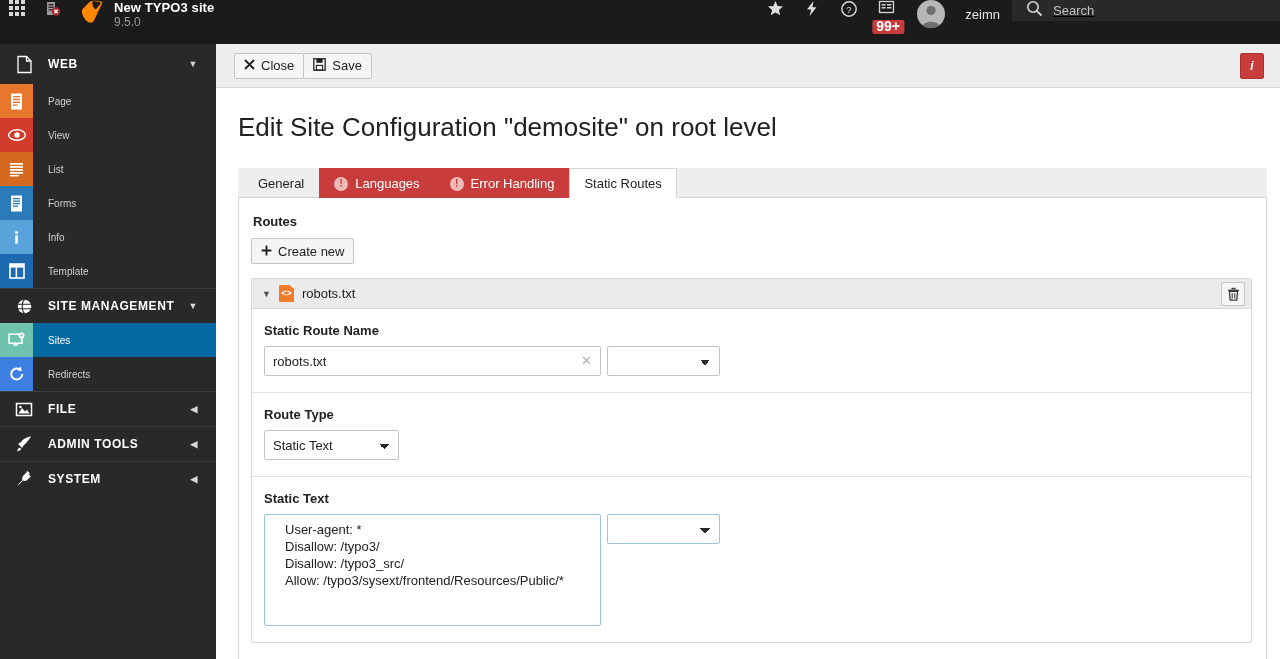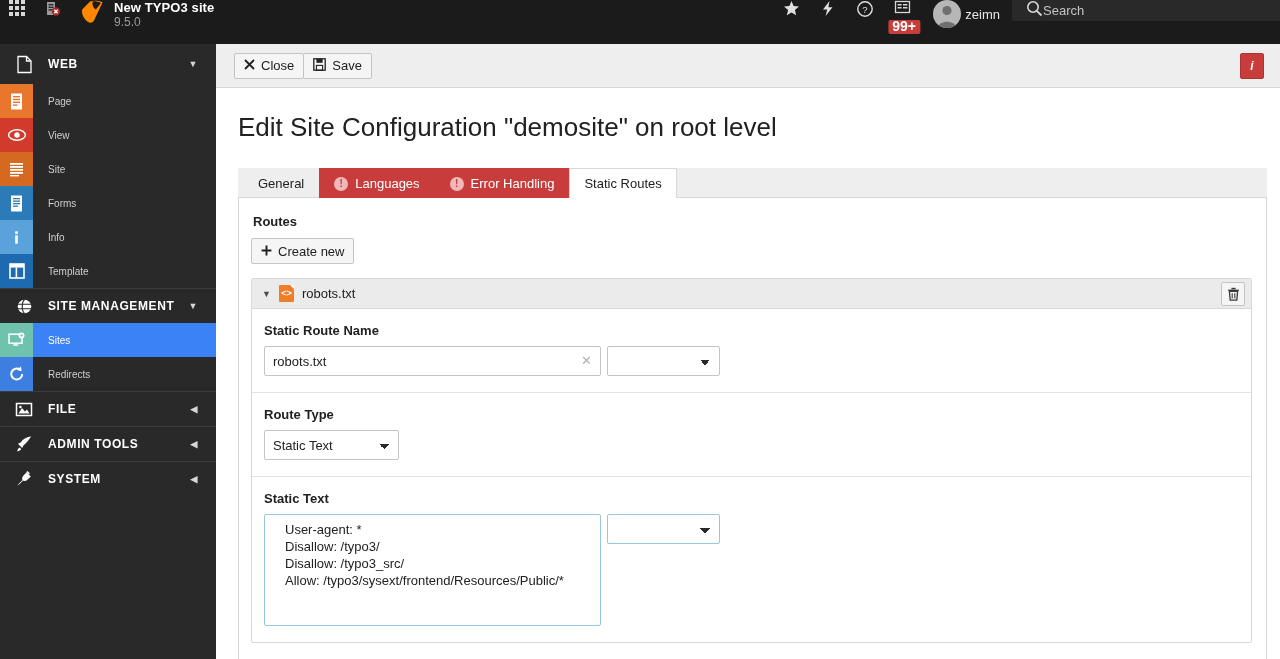--- a/index.html
+++ b/index.html
@@ -34,50 +34,50 @@
   .tb-spacer { flex: 1; }
   .tb-item {
     display: flex; align-items: center; justify-content: center;
     color: #d7d7d7; cursor: pointer; position: relative; padding: 0 10px;
   }
   .tb-badge {
     position: absolute; left: 50%; transform: translateX(-46%); top: 20px;
     background: #c83c3c; color: #fff; font-size: 14px; font-weight: bold;
     padding: 1px 4px 2px; border-radius: 2px; line-height: 11px; white-space: nowrap;
   }
-  .tb-user { display: flex; align-items: center; gap: 4px; padding: 0 12px; cursor: pointer; }
+  .tb-user { display: flex; align-items: center; gap: 20px; padding: 0 12px; cursor: pointer; }
   .avatar {
     width: 28px; height: 28px; border-radius: 50%; background: #b7b7b7;
     display: flex; align-items: flex-end; justify-content: center; overflow: hidden;
   }
   .tb-user .uname { color: #e6e6e6; font-size: 13px; }
   .tb-search {
-    background: #292929; display: flex; align-items: center; 
-    padding: 0 16px 0 14px; min-width: 268px; cursor: text;
+    background: #292929; display: flex; align-items: center; gap: 10px;
+    padding: 0 16px 0 14px; min-width: 268px; cursor: text; text-decoration: underline;
   }
   .tb-search .sph { color: #c3c3c3; font-size: 13px; }
 
   
   .sidebar {
     position: absolute; top: 44px; left: 0; width: 216px; height: 615px;
     background: #292929; overflow: hidden;
   }
   .sb-section {
     height: 34px; display: flex; align-items: center; color: #fff;
     font-size: 12px; font-weight: bold; letter-spacing: .6px;
     padding-left: 0; cursor: pointer; position: relative;
   }
   .sb-section.first { height: 40px; }
   .sb-secicon { width: 48px; display: flex; align-items: center; justify-content: center; }
   .sb-caret { position: absolute; right: 18px; font-size: 9px; color: #d7d7d7; }
   .sb-divider { height: 1px; background: #3c3c3c; margin: 0; }
   .sb-item {
     height: 34px; display: flex; align-items: stretch; cursor: pointer; color: #cfcfcf;
   }
-  .sb-item.active { background: #3b82f6; color: #fff; }
+  .sb-item.active { background: #0369a1; color: #fff; }
   .sb-tile {
     width: 33px; min-width: 33px; display: flex; align-items: center; justify-content: center;
   }
   .sb-tile .tile {
     width: 33px; height: 34px; display: flex; align-items: center; justify-content: center;
   }
   .sb-label { display: flex; align-items: center; font-size: 10px; padding-left: 15px; }
 
   
   .content {
@@ -334,21 +334,21 @@
         <span class="tile" style="background:#d4691f">
           <svg width="17" height="17" viewBox="0 0 17 17">
             <rect x="2" y="2" width="13" height="1.8" fill="#fff"></rect>
             <rect x="2" y="5" width="13" height="1.8" fill="#fff"></rect>
             <rect x="2" y="8" width="13" height="1.8" fill="#fff"></rect>
             <rect x="2" y="11" width="13" height="1.8" fill="#fff"></rect>
             <rect x="2" y="14" width="9" height="1.4" fill="#fff"></rect>
           </svg>
         </span>
       </span>
-      <span class="sb-label">Site</span>
+      <span class="sb-label">List</span>
     </div>
 
     <div class="sb-item">
       <span class="sb-tile">
         <span class="tile" style="background:#2a7bb8">
           <svg width="17" height="19" viewBox="0 0 17 19">
             <rect x="3" y="1.5" width="11" height="16" fill="#fff"></rect>
             <rect x="5" y="4" width="7" height="1.3" fill="#2a7bb8"></rect>
             <rect x="5" y="6.5" width="7" height="1.3" fill="#2a7bb8"></rect>
             <rect x="5" y="9" width="7" height="1.3" fill="#2a7bb8"></rect>

